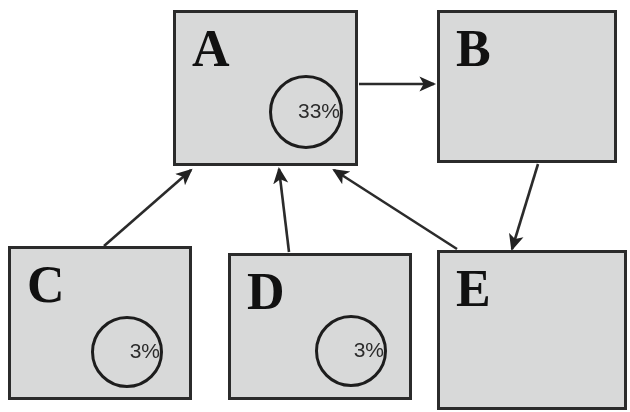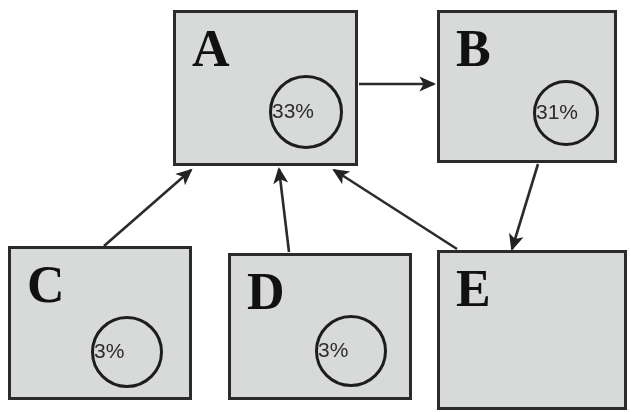--- a/index.html
+++ b/index.html
@@ -30,21 +30,21 @@
     color: #111111;
     letter-spacing: -1px;
   }
   .pct-circle {
     position: absolute;
     border: 3px solid #1d1d1d;
     border-radius: 50%;
     box-sizing: border-box;
     display: flex;
     align-items: center;
-    justify-content: flex-start;
+    justify-content: flex-end;
   }
   .pct-text {
     font-family: "Liberation Sans", sans-serif;
     font-size: 21px;
     color: #2c2c2c;
     letter-spacing: 0px;
     transform: translateY(-1px);
   }
   #edges {
     position: absolute;
@@ -77,23 +77,20 @@
 
   <div class="node" id="node-A" style="left: 173px; top: 10px; width: 185px; height: 156px; background: rgb(216, 217, 217); border-color: rgb(43, 43, 43);">
     <span class="node-label" id="label-A" style="left: 16px; top: 10px;">A</span>
     <div class="pct-circle" id="circle-A" style="width: 74px; height: 74px; left: 93px; top: 62px;">
       <span class="pct-text">33%</span>
     </div>
   </div>
 
   <div class="node" id="node-B" style="left: 437px; top: 10px; width: 180px; height: 153px; background: rgb(216, 217, 217); border-color: rgb(43, 43, 43);">
     <span class="node-label" id="label-B" style="left: 16px; top: 10px;">B</span>
-    <div class="pct-circle" id="circle-B" style="width: 66px; height: 66px; left: 93px; top: 67px;">
-      <span class="pct-text">31%</span>
-    </div>
   </div>
 
   <div class="node" id="node-C" style="left: 8px; top: 246px; width: 184px; height: 154px; background: rgb(216, 217, 217); border-color: rgb(43, 43, 43);">
     <span class="node-label" id="label-C" style="left: 16px; top: 10px;">C</span>
     <div class="pct-circle" id="circle-C" style="width: 72px; height: 72px; left: 80px; top: 67px;">
       <span class="pct-text">3%</span>
     </div>
   </div>
 
   <div class="node" id="node-D" style="left: 228px; top: 253px; width: 184px; height: 147px; background: rgb(216, 217, 217); border-color: rgb(43, 43, 43);">

